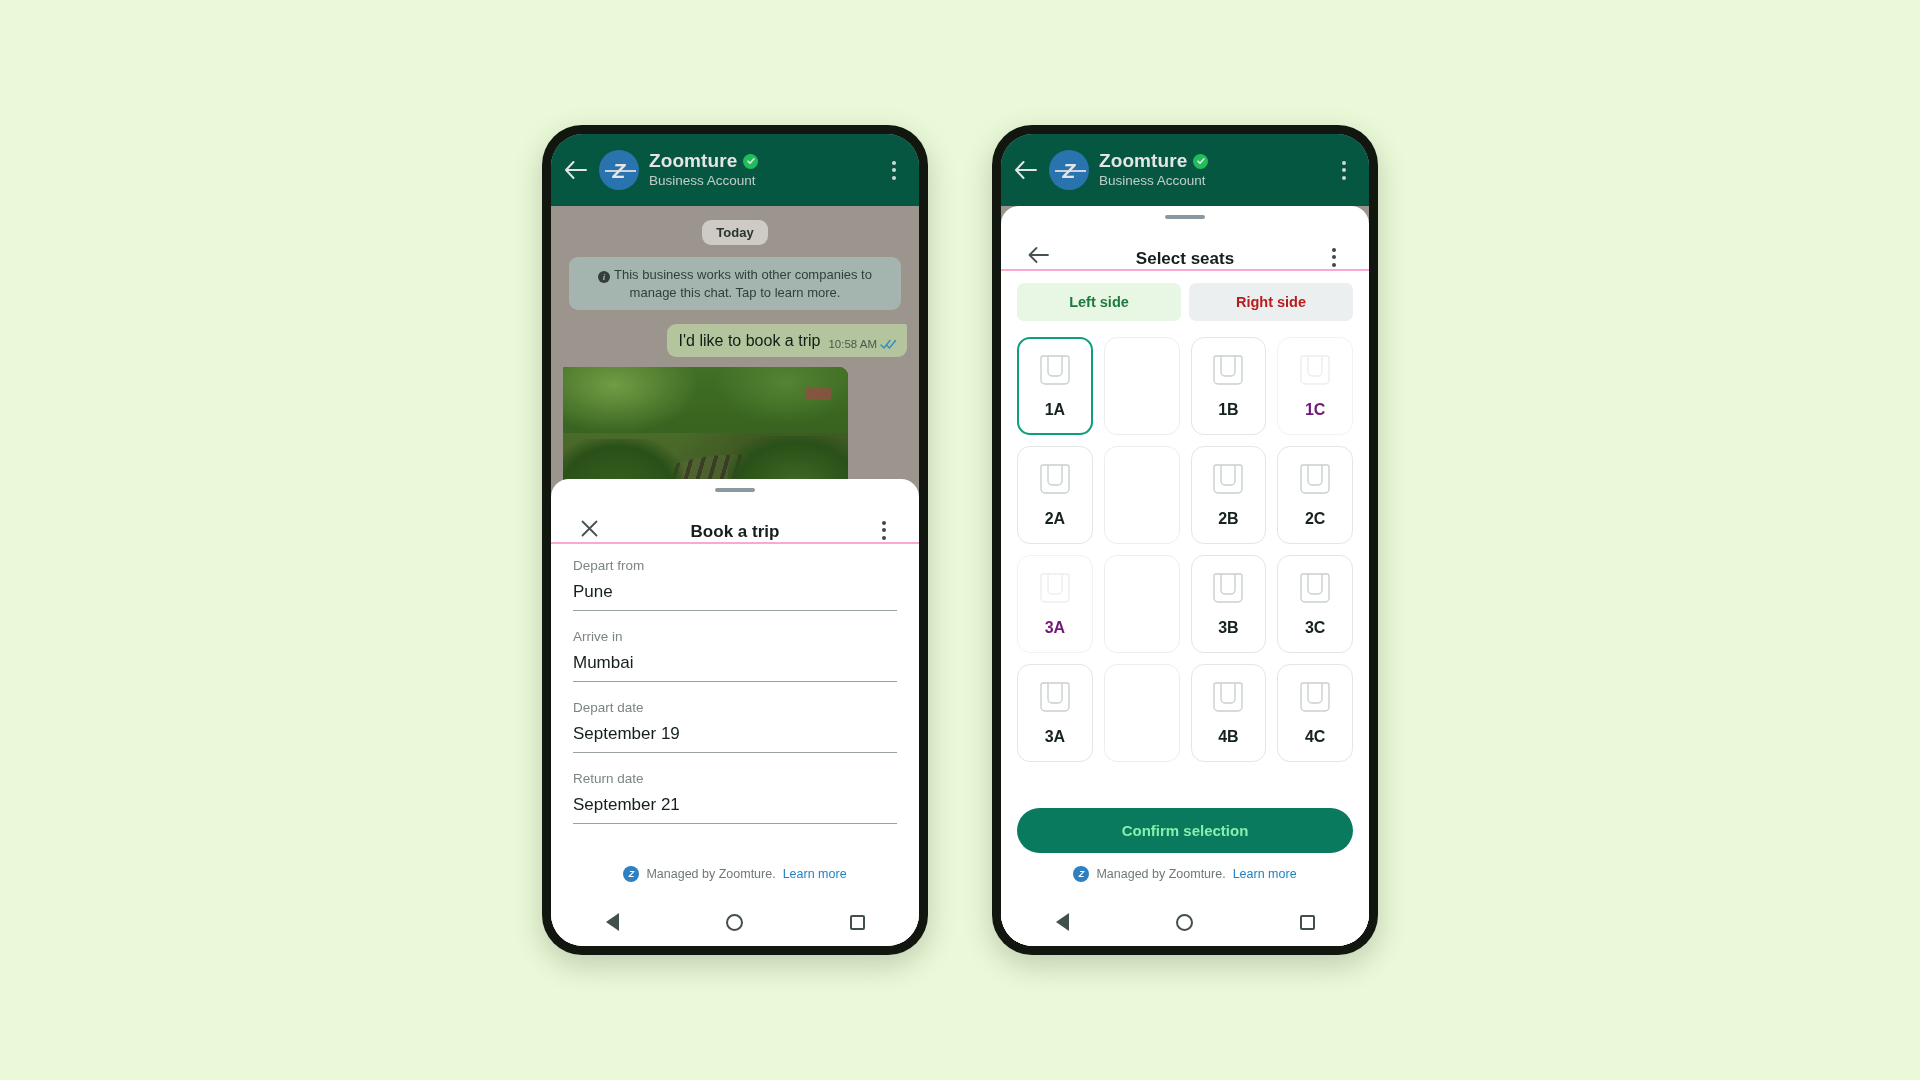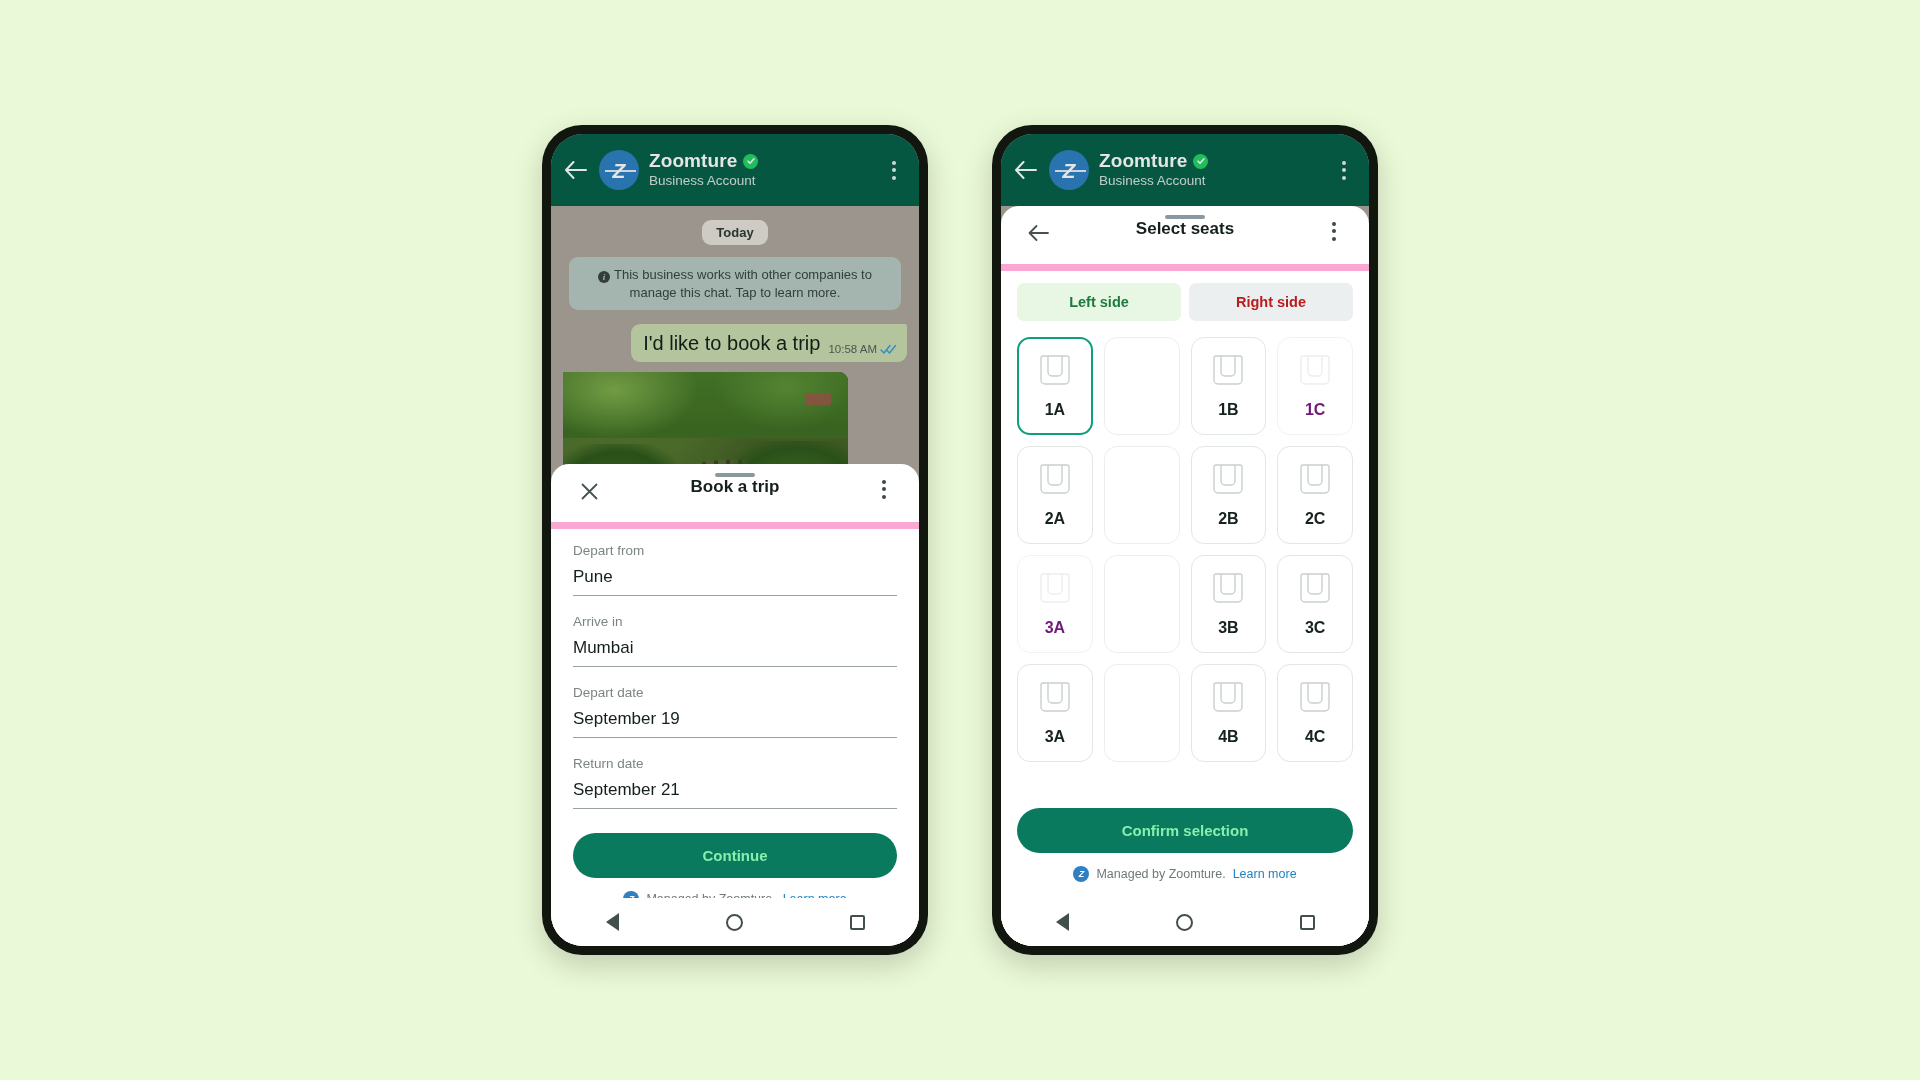--- a/index.html
+++ b/index.html
@@ -160,21 +160,21 @@
     border-radius: 9px;
     border-top-right-radius: 2px;
     padding: 7px 10px 6px 12px;
     display: flex;
     align-items: flex-end;
     gap: 8px;
     max-width: 85%;
   }
   .bubble-out .txt {
     color: #10231a;
-    font-size: 20px;
+    font-size: 16px;
     line-height: 1.25;
   }
   .bubble-out .meta {
     display: flex; align-items: flex-end; gap: 3px;
     flex: 0 0 auto;
     padding-bottom: 1px;
   }
   .bubble-out .time { color: #53635a; font-size: 11.5px; }
   .ticks svg { display: block; }
 
@@ -253,24 +253,24 @@
   }
   .grabber {
     width: 40px; height: 4px;
     border-radius: 3px;
     background: #8a99a0;
     margin: 9px auto 0;
     flex: 0 0 auto;
   }
   .sheet-head {
     height: 52px;
-    display: flex; align-items: flex-start;
+    display: flex; align-items: flex-end;
     padding: 0 24px;
     position: relative;
-    border-bottom: 7px solid #f9a8d4;
+    border-bottom: 2px solid #f9a8d4;
     flex: 0 0 auto;
   }
   .sheet-title {
     position: absolute; left: 0; right: 0;
     text-align: center;
     font-size: 17px;
     font-weight: 700;
     color: #15201b;
     pointer-events: none;
   }
@@ -475,21 +475,21 @@
           <span class="track"></span>
           <span class="rail"></span>
           <span class="bushL"></span>
           <span class="bushR"></span>
           <span class="hut"></span>
         </div>
       </div>
 
       <div class="scrim"></div>
 
-      <div class="sheet" style="top:330px;">
+      <div class="sheet" style="top:345px;">
         <div class="grabber"></div>
         <div class="sheet-head">
           <div class="icon-btn">
             <svg width="19" height="19" viewBox="0 0 19 19">
                 <path d="M2.5 2.5 L16.5 16.5 M16.5 2.5 L2.5 16.5" stroke="#46524d" stroke-width="1.8" stroke-linecap="round"></path>
               </svg>
           </div>
           <div class="sheet-title">Book a trip</div>
           <div class="spacer"></div>
           <div class="kebab kebab-dark">
@@ -511,21 +511,20 @@
           <div class="field">
             <div class="flabel">Depart date</div>
             <div class="fvalue" placeholder="Select date">September 19</div>
           </div>
           <div class="field">
             <div class="flabel">Return date</div>
             <div class="fvalue" placeholder="Select date">September 21</div>
           </div>
         </div>
 
-        <button class="cta">Continue</button>
 
         <div class="managed">
           <span class="mini">Z</span>
           <span>Managed by Zoomture.</span>
           <span class="link">Learn more</span>
         </div>
 
         <div style="height:48px"></div>
       </div>
 

